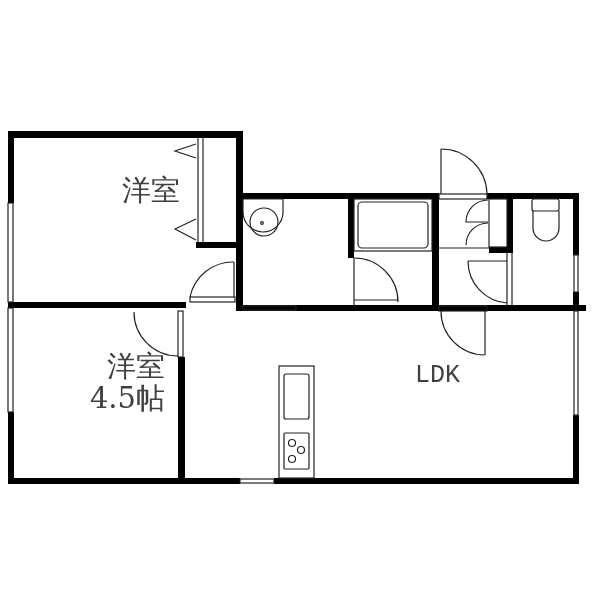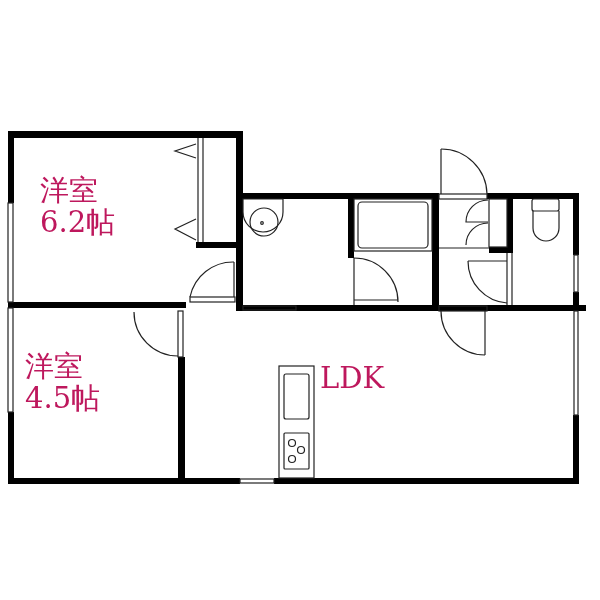--- a/index.html
+++ b/index.html
@@ -1,18 +1,18 @@
 <!DOCTYPE html>
 <html><head>
   <meta charset="utf-8">
   <style>
     html, body { margin: 0; padding: 0; background: #ffffff; }
     body { width: 600px; height: 600px; position: relative; overflow: hidden; font-family: "DejaVu Serif", serif; }
     #plan { position: absolute; left: 0; top: 0; }
-    .room-label { position: absolute; text-align: left; color: #be185d; font-family: "DejaVu Serif", serif; line-height: 1.12; }
+    .room-label { position: absolute; text-align: right; color: #404040; font-family: "DejaVu Serif", serif; line-height: 1.12; }
     .room-label span { display: block; }
   </style>
 </head>
 <body>
 
 <svg id="plan" width="600" height="600" viewBox="0 0 600 600" xmlns="http://www.w3.org/2000/svg">
   <g fill="#000">
 
     <rect x="8" y="131" width="235" height="7"></rect>
     <rect x="8" y="131" width="6" height="72"></rect>
@@ -101,23 +101,22 @@
     <rect x="284" y="374" width="25" height="45" rx="2"></rect>
     <rect x="284" y="433" width="25" height="36" rx="1"></rect>
     <circle cx="292" cy="443" r="3.5"></circle>
     <circle cx="301" cy="450" r="3.5"></circle>
     <circle cx="292" cy="459" r="3.5"></circle>
   </g>
 </svg>
 
 <div class="room-label" style="left:40px; top:174px; width:140px; font-size:29px;">
   <span>洋室</span>
-  <span>6.2帖</span>
 </div>
 
 <div class="room-label" style="left:25px; top:350px; width:140px; font-size:29px;">
   <span>洋室</span>
   <span>4.5帖</span>
 </div>
 
-<div class="room-label" style="left:320px; top:362px; width:140px; font-size:29px;">
+<div class="room-label" style="left:320px; top:362px; width:140px; font-size:25px;font-family:Liberation Mono, monospace;">
   <span>LDK</span>
 </div>
 
 </body></html>

